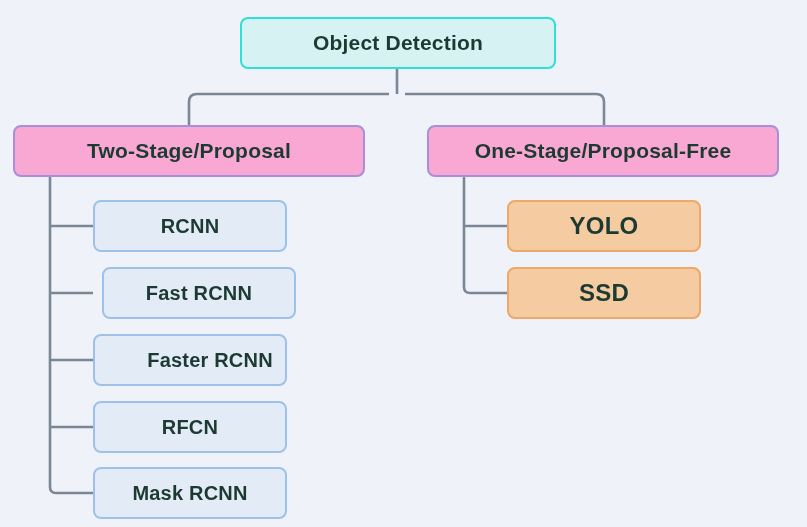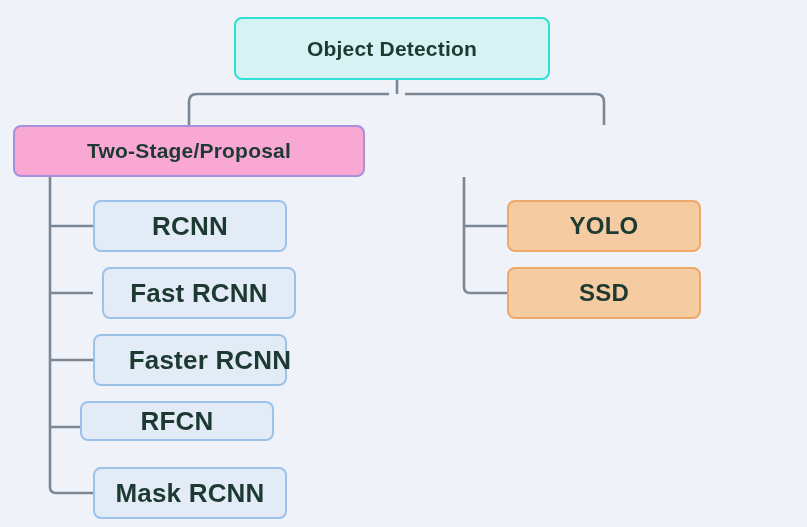--- a/index.html
+++ b/index.html
@@ -45,21 +45,21 @@
     background: #d7f2f3;
     border-color: #2ee0d6;
   }
   .node-branch {
     background: #f9a8d4;
     border-color: #a78fdb;
   }
   .node-leaf-blue {
     background: #e2ebf6;
     border-color: #9dc2ea;
-    font-size: 26px;
+    font-size: 20px;
   }
   .node-leaf-orange {
     background: #f5cba2;
     border-color: #eda86a;
     font-size: 24px;
   }
 </style>
 </head>
 <body>
 
@@ -77,42 +77,45 @@
       <path d="M 50,226 L 93,226"></path>
       <path d="M 50,293 L 93,293"></path>
       <path d="M 50,360 L 93,360"></path>
       <path d="M 50,427 L 93,427"></path>
 
       <path d="M 464,177 L 464,287 Q 464,293 470,293 L 507,293"></path>
       <path d="M 464,226 L 507,226"></path>
     </g>
   </svg>
 
-  <div class="node node-root" style="left:234px; top:17px; width:316px; height:63px;">
+  <div class="node node-root" style="left:240px; top:17px; width:316px; height:52px;">
     <span>Object Detection</span>
   </div>
 
   <div class="node node-branch" style="left:13px; top:125px; width:352px; height:52px;">
     <span>Two-Stage/Proposal</span>
   </div>
 
+  <div class="node node-branch" style="left:427px; top:125px; width:352px; height:52px;">
+    <span>One-Stage/Proposal-Free</span>
+  </div>
 
   <div class="node node-leaf-blue" style="left:93px; top:200px; width:194px; height:52px;">
     <span>RCNN</span>
   </div>
 
   <div class="node node-leaf-blue" style="left:93px; top:267px; width:194px; height:52px;margin-left:9px;">
     <span>Fast RCNN</span>
   </div>
 
   <div class="node node-leaf-blue" style="left:93px; top:334px; width:194px; height:52px;padding-left:40px;">
     <span>Faster RCNN</span>
   </div>
 
-  <div class="node node-leaf-blue" style="left:80px; top:401px; width:194px; height:40px;">
+  <div class="node node-leaf-blue" style="left:93px; top:401px; width:194px; height:52px;">
     <span>RFCN</span>
   </div>
 
   <div class="node node-leaf-blue" style="left:93px; top:467px; width:194px; height:52px;justify-content:center;">
     <span>Mask RCNN</span>
   </div>
 
   <div class="node node-leaf-orange" style="left:507px; top:200px; width:194px; height:52px;">
     <span>YOLO</span>
   </div>

